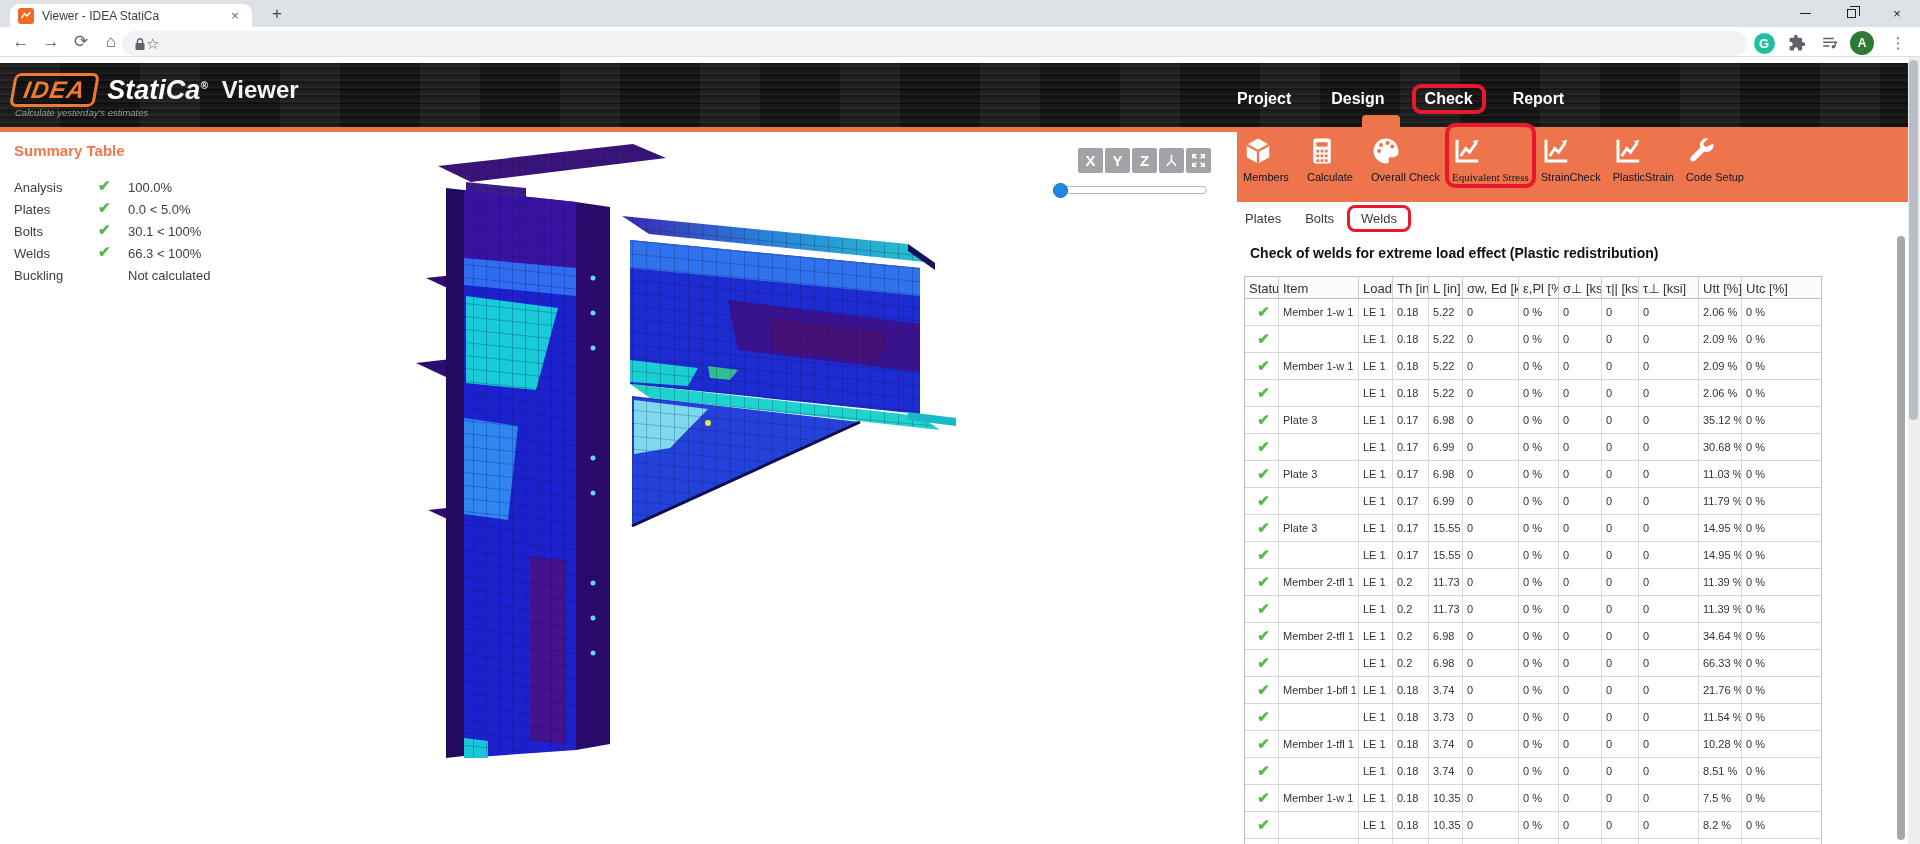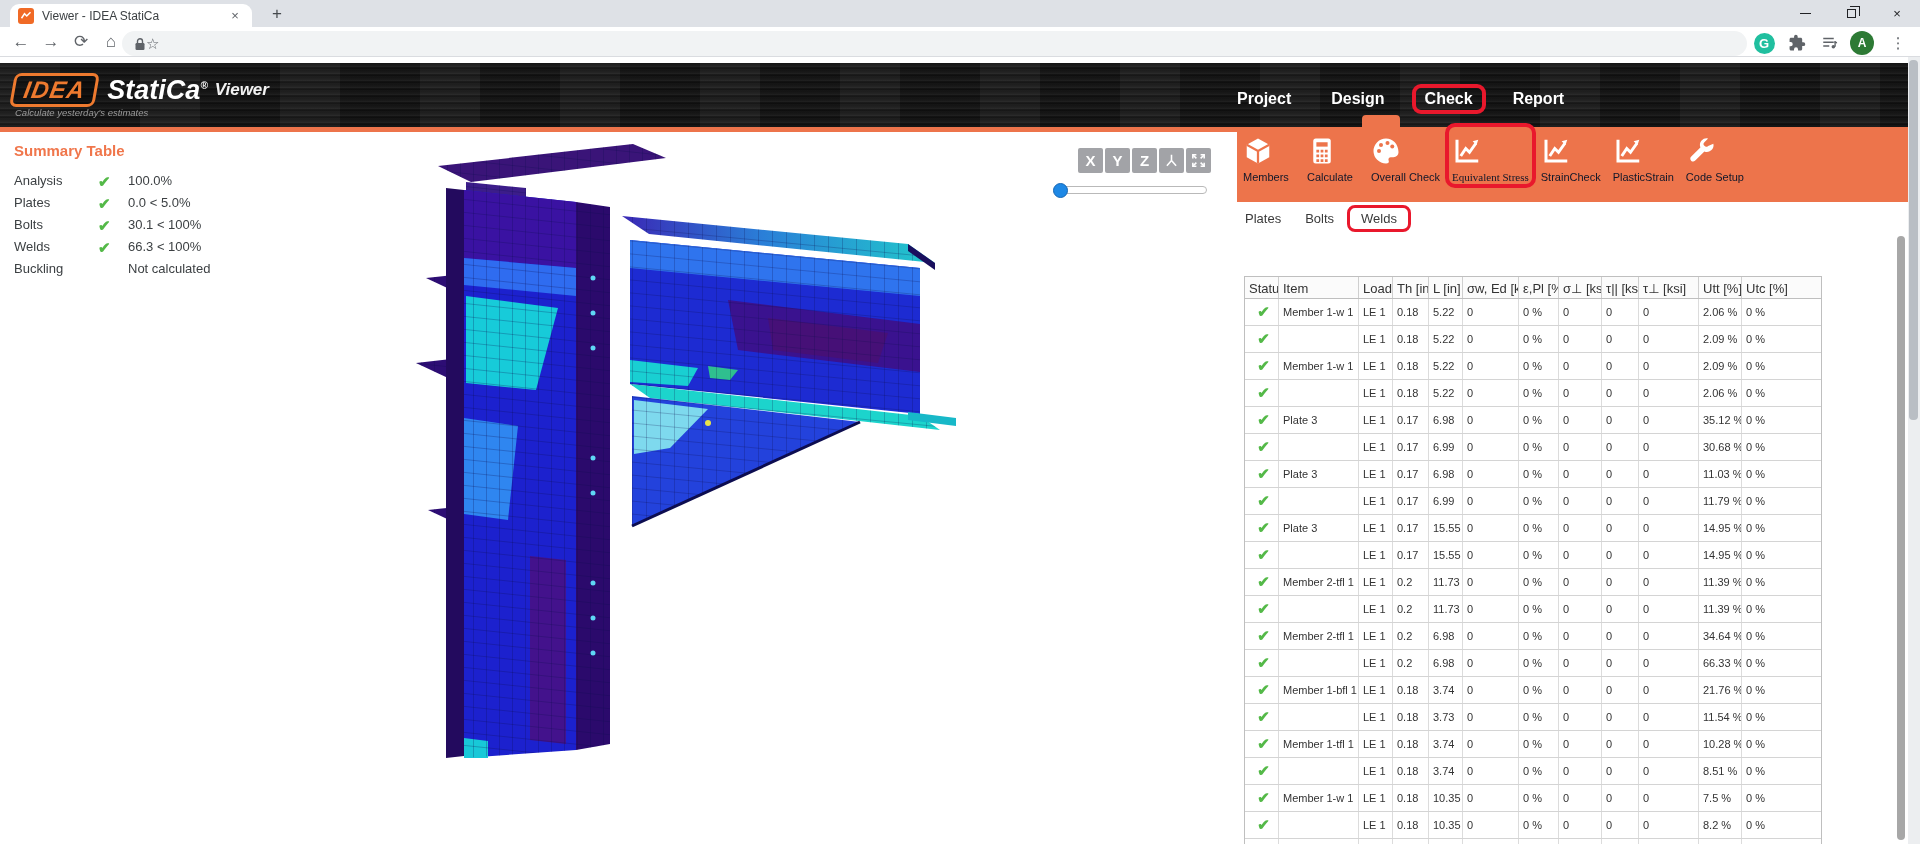--- a/index.html
+++ b/index.html
@@ -45,31 +45,31 @@
     background:
       repeating-linear-gradient(90deg, rgba(255,255,255,0.03) 0 60px, rgba(0,0,0,0.12) 60px 140px),
       repeating-linear-gradient(180deg, #0b0b0b 0px, #242424 1px, #101010 2px, #2a2a2a 3px, #0d0d0d 5px, #1b1b1b 7px);
   }
   .logo-row { position:absolute; left:12px; top:10px; display:flex; align-items:center; }
   .idea-box { border:3px solid #ee7a2f; border-radius:7px; padding:0 9px; color:#ee7a2f;
               font-size:24px; font-weight:bold; font-style:italic; letter-spacing:1px;
               transform:skewX(-10deg); background:rgba(0,0,0,0.35); }
   .statica { color:#fff; font-size:27px; font-weight:bold; font-style:italic; margin-left:10px; }
   .reg { font-size:10px; vertical-align:super; }
-  .viewer-word { color:#f2f2f2; font-size:17px; font-style:italic; font-weight:600; margin-left:7px; }
+  .viewer-word { color:#f2f2f2; font-size:24px; font-weight:600; margin-left:14px; }
   .tagline { position:absolute; left:15px; top:44px; color:#9a9a9a; font-size:9.5px; font-style:italic; }
   .appnav { position:absolute; left:1237px; top:27px; display:flex; gap:40px; color:#fff;
             font-size:16px; font-weight:bold; align-items:center; }
   .nav-red { border:4px solid #e9182c; border-radius:9px; padding:2px 9px; margin:-6px -13px; }
   .accent-line { position:absolute; left:0; top:127px; width:1920px; height:5px; background:#ed744b; }
 
   
   .summary { position:absolute; left:14px; top:142px; width:240px; }
   .summary-title { color:#f0764b; font-size:15px; font-weight:bold; margin-bottom:14px; }
-  .srow { display:flex; align-items:flex-start; height:22px; font-size:13px; color:#3c4043; }
+  .srow { display:flex; align-items:flex-end; height:22px; font-size:13px; color:#3c4043; }
   .slabel { width:84px; }
   .scheck { width:30px; font-size:15px; font-weight:bold; color:#54b948; visibility:hidden; }
   .scheck.ok { visibility:visible; }
   .svalue { white-space:nowrap; }
 
   .model-svg { position:absolute; left:408px; top:128px; }
 
   .vbtns { position:absolute; left:1078px; top:148px; display:flex; gap:2px; }
   .vbtn { width:25px; height:25px; background:#a2a3a7; color:#fff; font-size:15px; font-weight:bold;
           display:flex; align-items:center; justify-content:center; border-radius:2px; }
@@ -390,20 +390,21 @@
       </svg>
       <span class="rblabel">Code Setup</span>
     </div>
   </div>
 
   <div class="ptabs">
     <span class="ptab">Plates</span>
     <span class="ptab">Bolts</span>
     <span class="ptab tab-red">Welds</span>
   </div>
+  <div class="wheading">Check of welds for extreme load effect (Plastic redistribution)</div>
 
   <div class="wtable">
     <div class="thead">
       <div class="th c0">Status</div>
       <div class="th c1">Item</div>
       <div class="th c2">Loads</div>
       <div class="th c3">Th [in]</div>
       <div class="th c4">L [in]</div>
       <div class="th c5">σw, Ed [ksi]</div>
       <div class="th c6">ε,Pl [%]</div>

